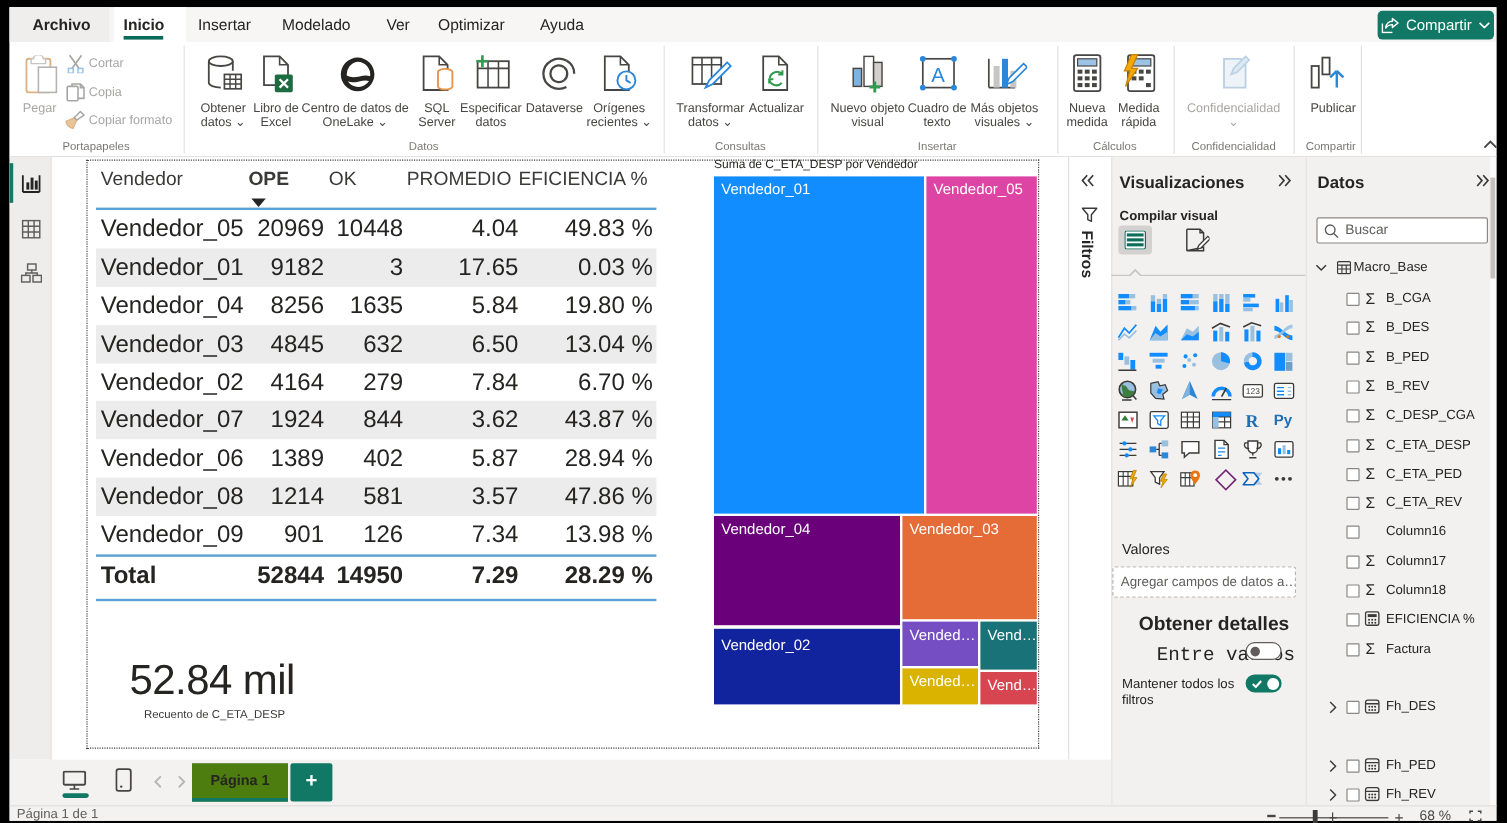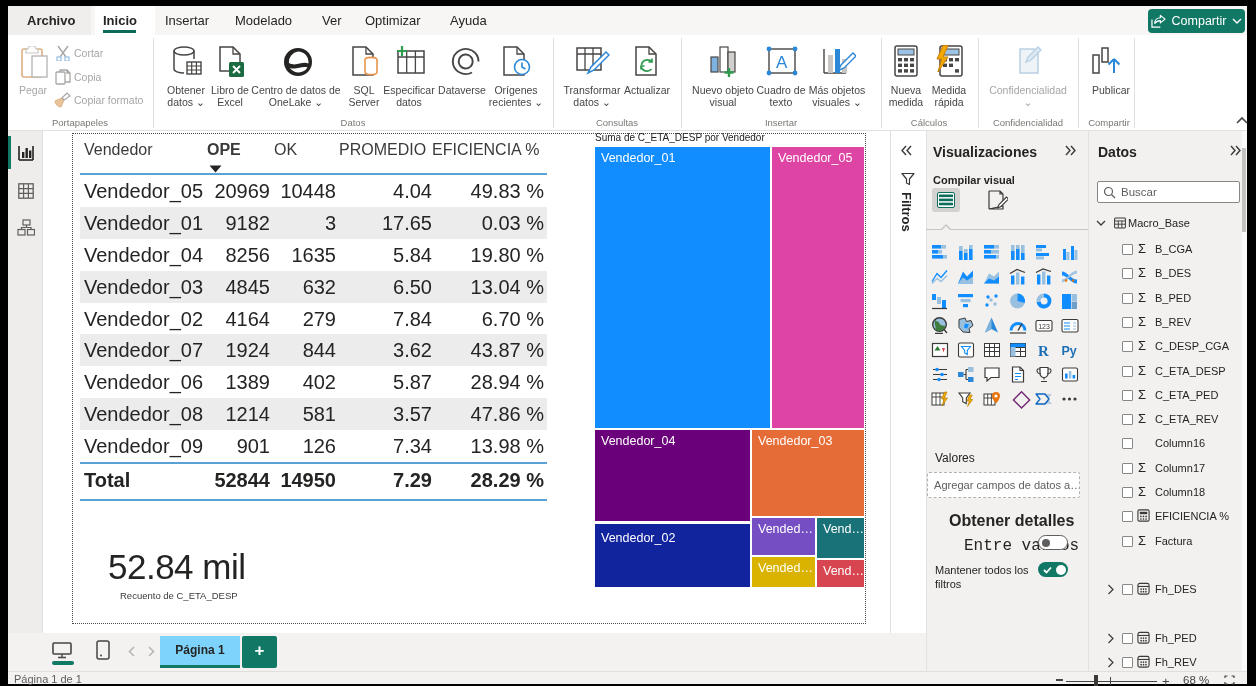--- a/index.html
+++ b/index.html
@@ -835,21 +835,21 @@
   <svg class="abs" style="left:96px; top:640px;" width="14" height="20" viewBox="0 0 14 20">
       <rect x="1" y="1" width="12" height="18" rx="2" fill="none" stroke="#484644" stroke-width="1.5"></rect>
       <circle cx="5" cy="15.5" r="1" fill="#484644"></circle>
     </svg>
   <svg class="abs" style="left:128px; top:646px;" width="7" height="11" viewBox="0 0 7 11">
       <path d="M6 1 L1.5 5.5 L6 10" fill="none" stroke="#b8b6b4" stroke-width="1.6"></path>
     </svg>
   <svg class="abs" style="left:148px; top:646px;" width="7" height="11" viewBox="0 0 7 11">
       <path d="M1 1 L5.5 5.5 L1 10" fill="none" stroke="#b8b6b4" stroke-width="1.6"></path>
     </svg>
-  <div class="abs" style="left:160px; top:636px; width:80px; height:32px; background:#7dd3fc; border-bottom:3px solid #117865; text-align:center; font-size:12px; font-weight:bold; color:#252423; line-height:29px;">Página 1</div>
+  <div class="abs" style="left:160px; top:636px; width:80px; height:32px; background:#4d7c0f; border-bottom:3px solid #117865; text-align:center; font-size:12px; font-weight:bold; color:#252423; line-height:29px;">Página 1</div>
   <div class="abs" style="left:242px; top:636px; width:35px; height:32px; background:#117865; border-radius:2px; text-align:center; color:#fff; font-size:17px; line-height:30px; font-weight:bold;">+</div>
 
   <div id="statusbar" class="abs"></div>
   <div class="abs" style="left:14px; top:673px; font-size:11px; color:#605e5c;">Página 1 de 1</div>
   <div class="abs" style="left:1056px; top:679px; width:7px; height:2px; background:#484644;"></div>
   <div class="abs" style="left:1066px; top:680.5px; width:91px; height:1.4px; background:#484644;"></div>
   <div class="abs" style="left:1094px; top:675px; width:4px; height:11px; background:#3b3a39;"></div>
   <div class="abs" style="left:1110px; top:677px; width:1.4px; height:8px; background:#484644;"></div>
   <div class="abs" style="left:1108px; top:680.5px; width:6px; height:1.4px; background:#484644;"></div>
   <div class="abs" style="left:1162px; top:674px; font-size:13px; color:#484644;">+</div>

